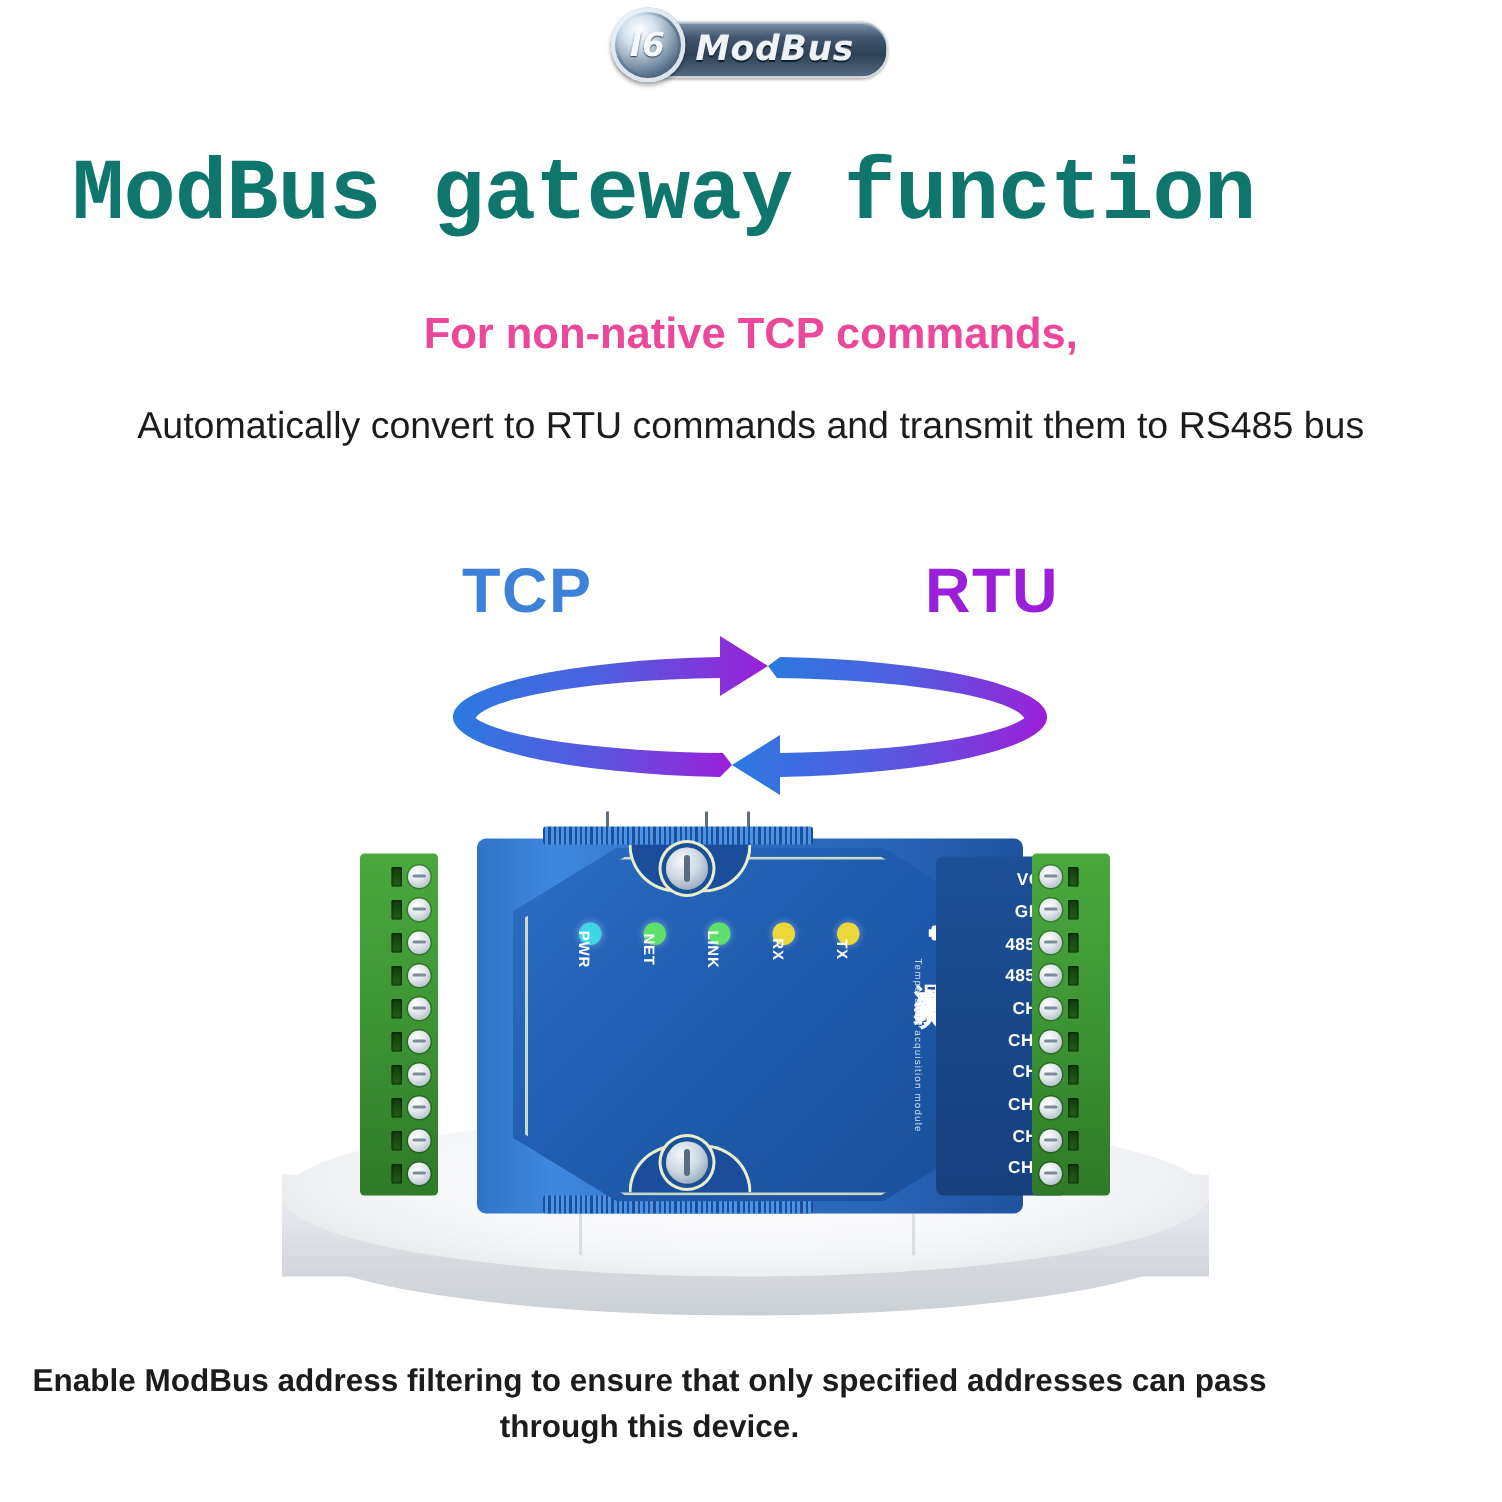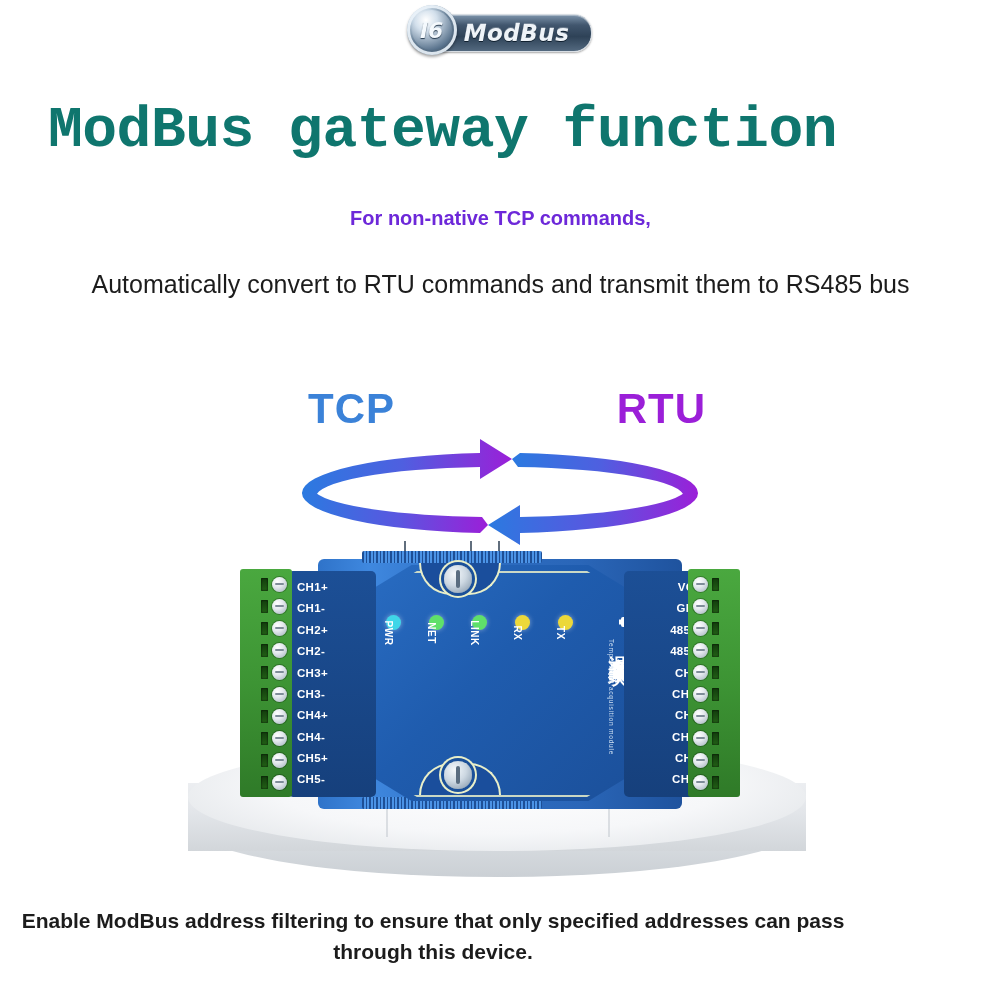--- a/index.html
+++ b/index.html
@@ -66,30 +66,30 @@
     text-align:center;
     font-family:Liberation Mono, monospace;
     font-weight:bold;
     font-size:58px;
     letter-spacing:-.5px;
     color:#0f766e;
     white-space:nowrap;
   }
   #sub1{
     position:absolute;top:207px;left:0;width:1001px;
-    text-align:center;font-size:20px;font-weight:bold;color:#6d28d9;
+    text-align:center;font-size:29px;font-weight:bold;color:#ec4899;
   }
   #sub2{
     position:absolute;top:270px;left:0;width:1001px;
     text-align:center;font-size:25px;font-weight:normal;color:#1c1c1c;
   }
 
   
   #cycle{
-    position:absolute;left:280px;top:385px;width:440px;height:160px;
+    position:absolute;left:280px;top:370px;width:440px;height:160px;
   }
   .cyc-label{
     position:absolute;top:0;
     font-weight:bold;font-size:42px;letter-spacing:1px;
   }
   #lbl-tcp{left:28px;color:#3b82d8;}
   #lbl-rtu{right:14px;color:#9b1fd8;}
 
   
   #scene{position:absolute;left:170px;top:545px;width:660px;height:345px;}
@@ -357,32 +357,20 @@
           <rect x="5" y="16.5" width="2.4" height="4" fill="#ffffff"></rect>
           <rect x="10" y="16.5" width="2.4" height="4" fill="#ffffff"></rect>
           <path d="M18 4 a9 8 0 0 1 0 16 z" fill="#ffffff"></path>
           <circle cx="22" cy="12" r="2.6" fill="#1b4f99"></circle>
         </svg>
       </div>
       <div class="brand-cn">温度采集模块</div>
       <div class="brand-en">Temperature acquisition module</div>
     </div>
 
-    <div class="plate left">
-      <span class="pin">CH1+</span>
-      <span class="pin">CH1-</span>
-      <span class="pin">CH2+</span>
-      <span class="pin">CH2-</span>
-      <span class="pin">CH3+</span>
-      <span class="pin">CH3-</span>
-      <span class="pin">CH4+</span>
-      <span class="pin">CH4-</span>
-      <span class="pin">CH5+</span>
-      <span class="pin">CH5-</span>
-    </div>
 
     <div class="plate right">
       <span class="pin">VCC</span>
       <span class="pin">GND</span>
       <span class="pin">485-B</span>
       <span class="pin">485-A</span>
       <span class="pin">CH8-</span>
       <span class="pin">CH8+</span>
       <span class="pin">CH7-</span>
       <span class="pin">CH7+</span>

